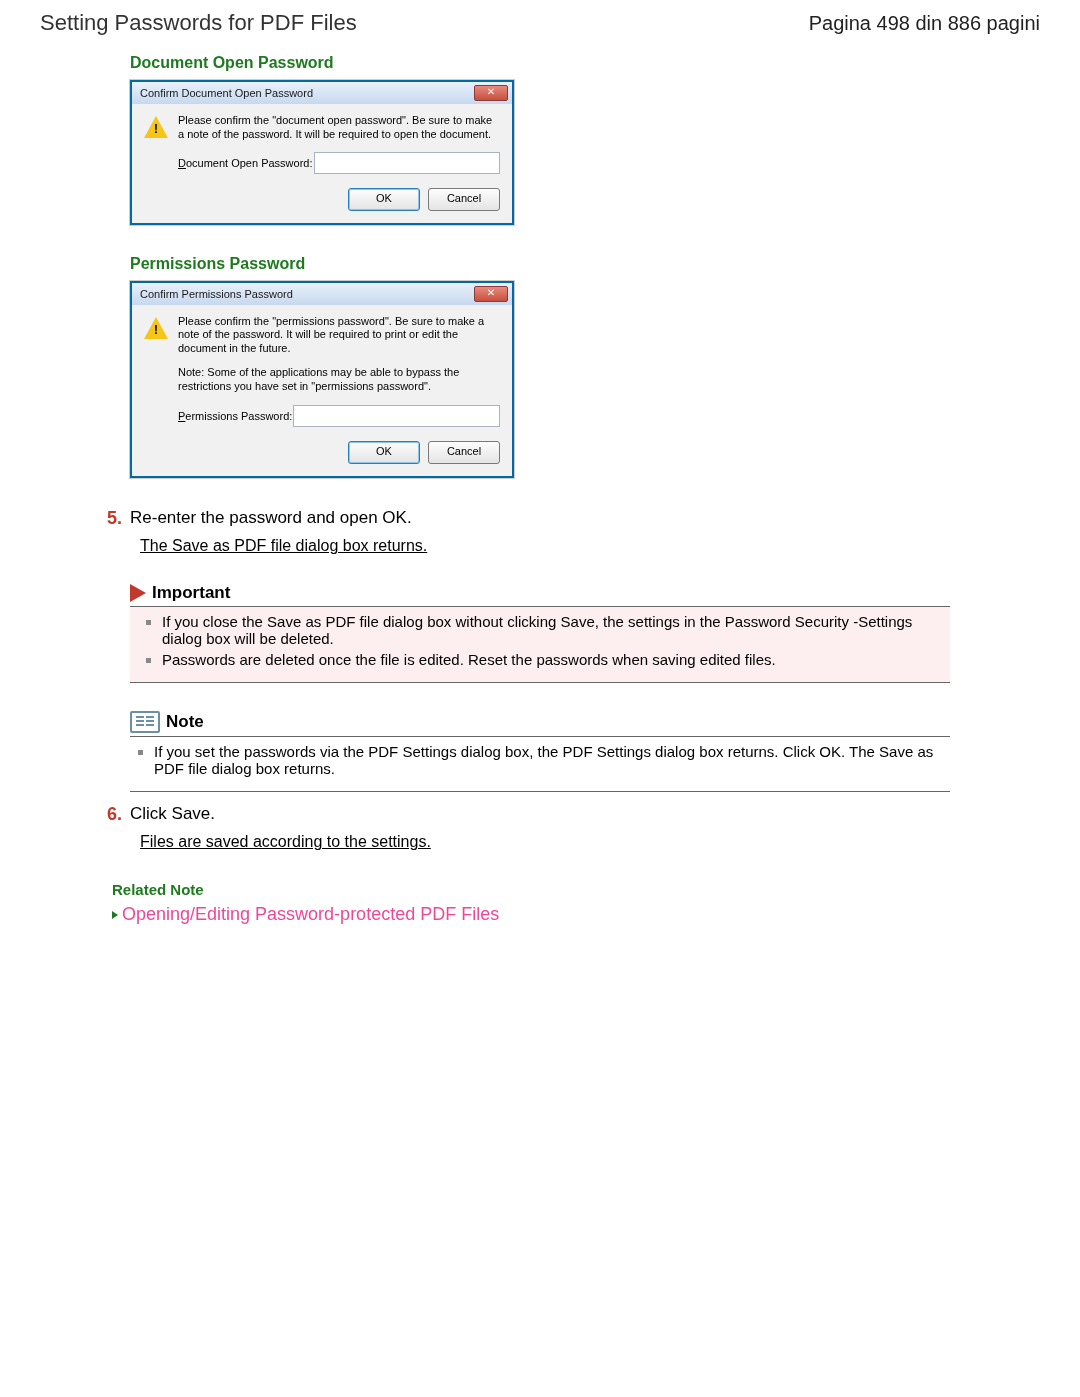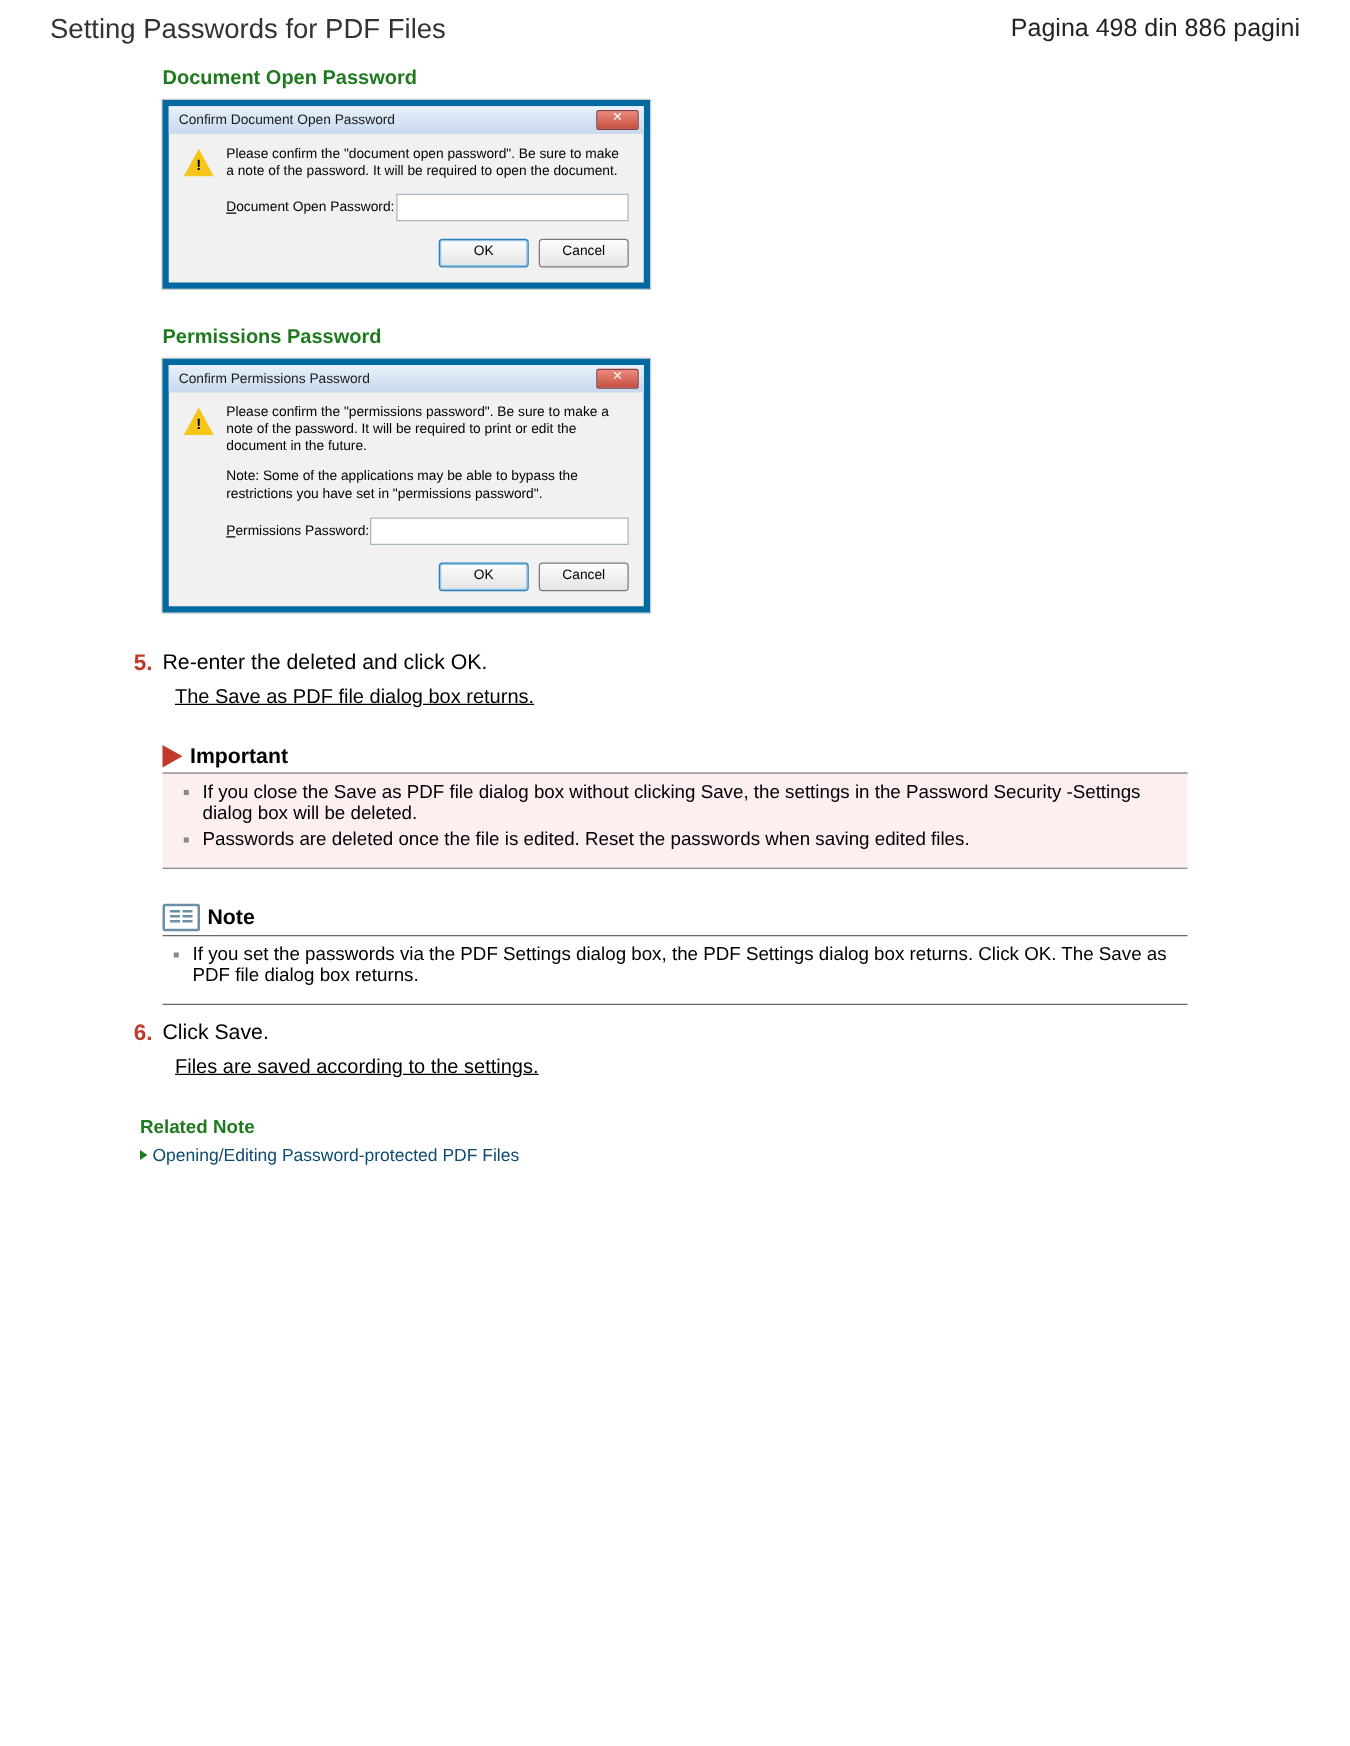--- a/index.html
+++ b/index.html
@@ -35,21 +35,21 @@
   .section-heading {
     color: #1f7a1f;
     font-weight: bold;
     font-size: 16px;
     margin: 0 0 8px 0;
   }
 
   
   .dialog {
     width: 380px;
-    border: 5px solid #0369a1;
+    border: 2px solid #0369a1;
     background: #f1f1f1;
     font-size: 11px;
     box-shadow: 0 0 0 1px #ccc;
     margin-bottom: 30px;
   }
   .dialog-title {
     display: flex;
     justify-content: space-between;
     align-items: center;
     height: 22px;
@@ -230,22 +230,22 @@
   }
 
   
   .related-heading {
     color: #1f7a1f;
     font-weight: bold;
     font-size: 15px;
     margin: 30px 0 6px -18px;
   }
   .related-link {
-    color: #0c4a6e;
-    font-size: 14px;
+    color: #ec4899;
+    font-size: 18px;
     display: flex;
     align-items: center;
     gap: 4px;
     margin-left: -18px;
     cursor: pointer;
   }
   .small-tri {
     width: 0; height: 0;
     border-top: 4px solid transparent;
     border-bottom: 4px solid transparent;
@@ -333,21 +333,21 @@
         </div>
         <div class="dialog-buttons">
           <div class="dialog-btn ok">OK</div>
           <div class="dialog-btn">Cancel</div>
         </div>
       </div>
     </div>
 
     <div class="step">
       <div class="step-num">5.</div>
-      <div class="step-text">Re-enter the deleted and click OK.</div>
+      <div class="step-text">Re-enter the password and open OK.</div>
     </div>
     <div class="sub-text">The Save as PDF file dialog box returns.</div>
 
     <div class="callout important">
       <div class="callout-header">
         <div class="tri-icon"></div>
         <span>Important</span>
       </div>
       <div class="callout-body">
         <ul class="square">

